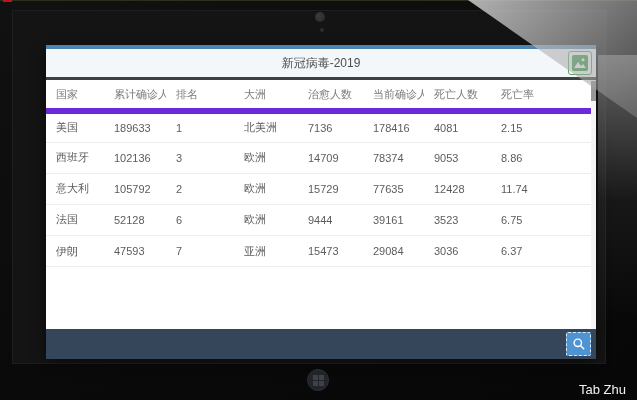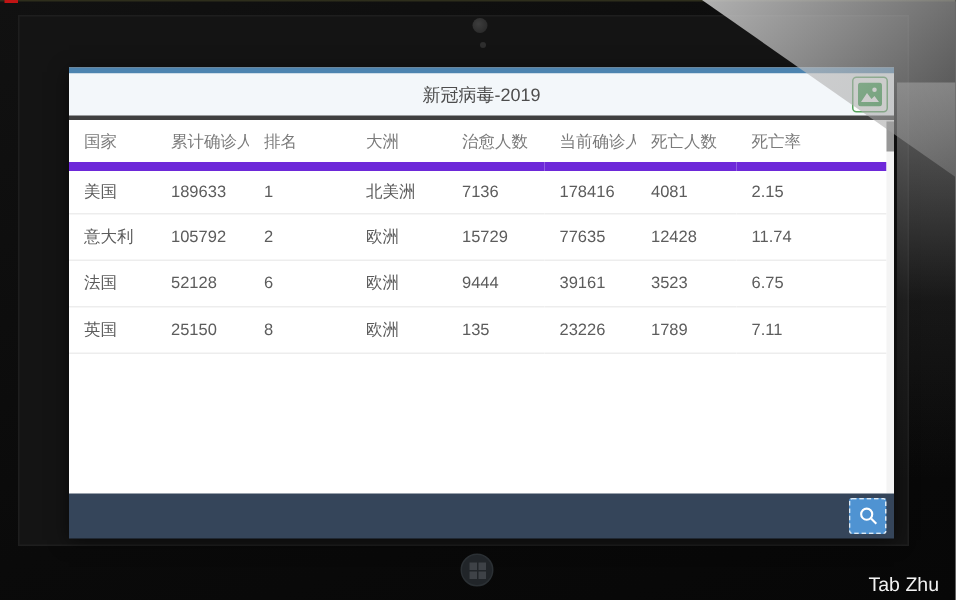--- a/index.html
+++ b/index.html
@@ -117,48 +117,58 @@
               <td>美国</td>
               <td>189633</td>
               <td>1</td>
               <td>北美洲</td>
               <td>7136</td>
               <td>178416</td>
               <td>4081</td>
               <td>2.15</td>
             </tr>
             <tr>
+              <td>西班牙</td>
+              <td>102136</td>
+              <td>3</td>
+              <td>欧洲</td>
+              <td>14709</td>
+              <td>78374</td>
+              <td>9053</td>
+              <td>8.86</td>
+            </tr>
+            <tr>
               <td>意大利</td>
               <td>105792</td>
               <td>2</td>
               <td>欧洲</td>
               <td>15729</td>
               <td>77635</td>
               <td>12428</td>
               <td>11.74</td>
             </tr>
             <tr>
               <td>法国</td>
               <td>52128</td>
               <td>6</td>
               <td>欧洲</td>
               <td>9444</td>
               <td>39161</td>
               <td>3523</td>
               <td>6.75</td>
             </tr>
             <tr>
-              <td>英国</td>
-              <td>25150</td>
-              <td>8</td>
-              <td>欧洲</td>
-              <td>135</td>
-              <td>23226</td>
-              <td>1789</td>
-              <td>7.11</td>
+              <td>伊朗</td>
+              <td>47593</td>
+              <td>7</td>
+              <td>亚洲</td>
+              <td>15473</td>
+              <td>29084</td>
+              <td>3036</td>
+              <td>6.37</td>
             </tr>
           </tbody>
       </table>
       <div class="scrollbar">
         <div class="scroll-thumb"></div>
       </div>
     </div>
 
     <div class="bottombar">
       <button class="search-btn">

